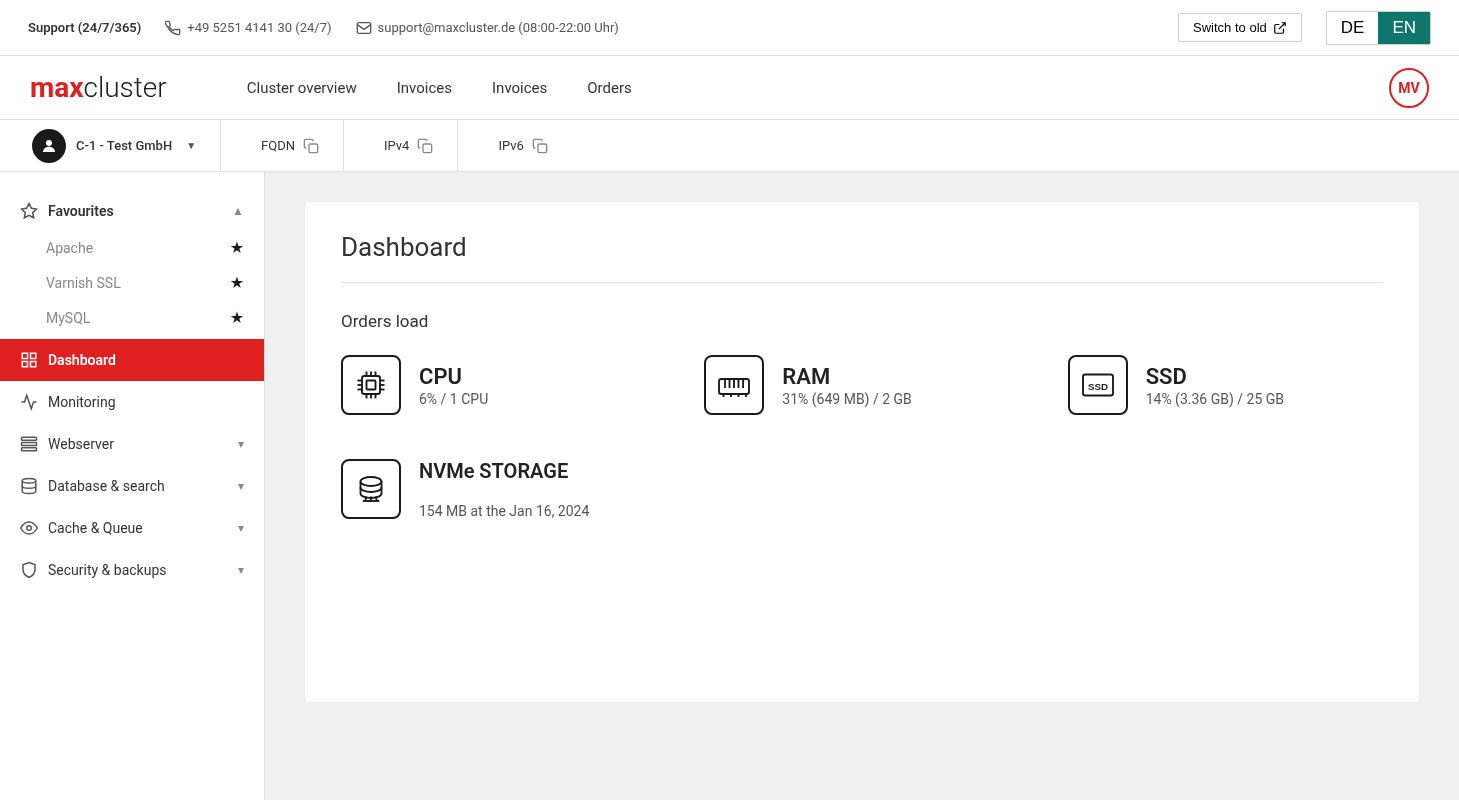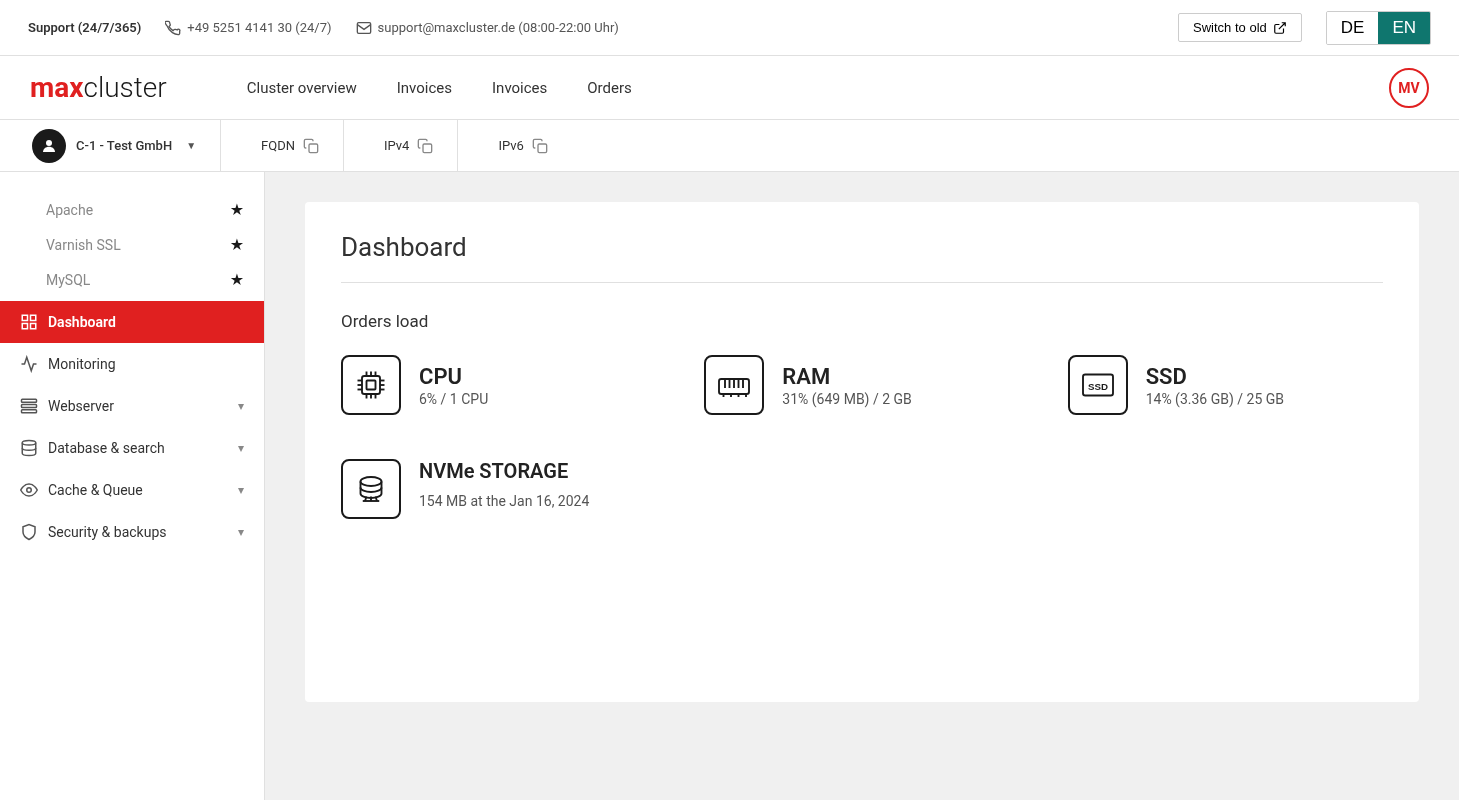--- a/index.html
+++ b/index.html
@@ -252,21 +252,21 @@
       align-items: flex-start;
       gap: 18px;
     }
     .metric-text-bottom .metric-name {
       font-size: 20px;
       font-weight: 600;
     }
     .metric-text-bottom .metric-value {
       font-size: 14px;
       color: #555;
-      margin-top: 8px;
+      margin-top: 18px;
       line-height: 1.5;
     }
   </style>
 </head>
 <body>
 
 <div class="topbar">
   <span class="topbar-support">Support (24/7/365)</span>
   <span class="topbar-contact">
     <svg viewBox="0 0 24 24" fill="none" stroke="currentColor" stroke-width="2">
@@ -340,20 +340,29 @@
         <path d="M5 15H4a2 2 0 01-2-2V4a2 2 0 012-2h9a2 2 0 012 2v1"></path>
     </svg>
   </div>
 </div>
 
 <div class="main-layout">
 
   <div class="sidebar">
 
     <div class="sidebar-section">
+      <div class="sidebar-header">
+        <div class="sidebar-header-left">
+          <svg width="18" height="18" viewBox="0 0 24 24" fill="none" stroke="#555" stroke-width="2">
+            <polygon points="12 2 15.09 8.26 22 9.27 17 14.14 18.18 21.02 12 17.77 5.82 21.02 7 14.14 2 9.27 8.91 8.26 12 2"></polygon>
+          </svg>
+          <span>Favourites</span>
+        </div>
+        <span class="chevron">▲</span>
+      </div>
       <div class="sidebar-fav-item">
         <span>Apache</span>
         <span class="star-icon">★</span>
       </div>
       <div class="sidebar-fav-item">
         <span>Varnish SSL</span>
         <span class="star-icon">★</span>
       </div>
       <div class="sidebar-fav-item">
         <span>MySQL</span>

